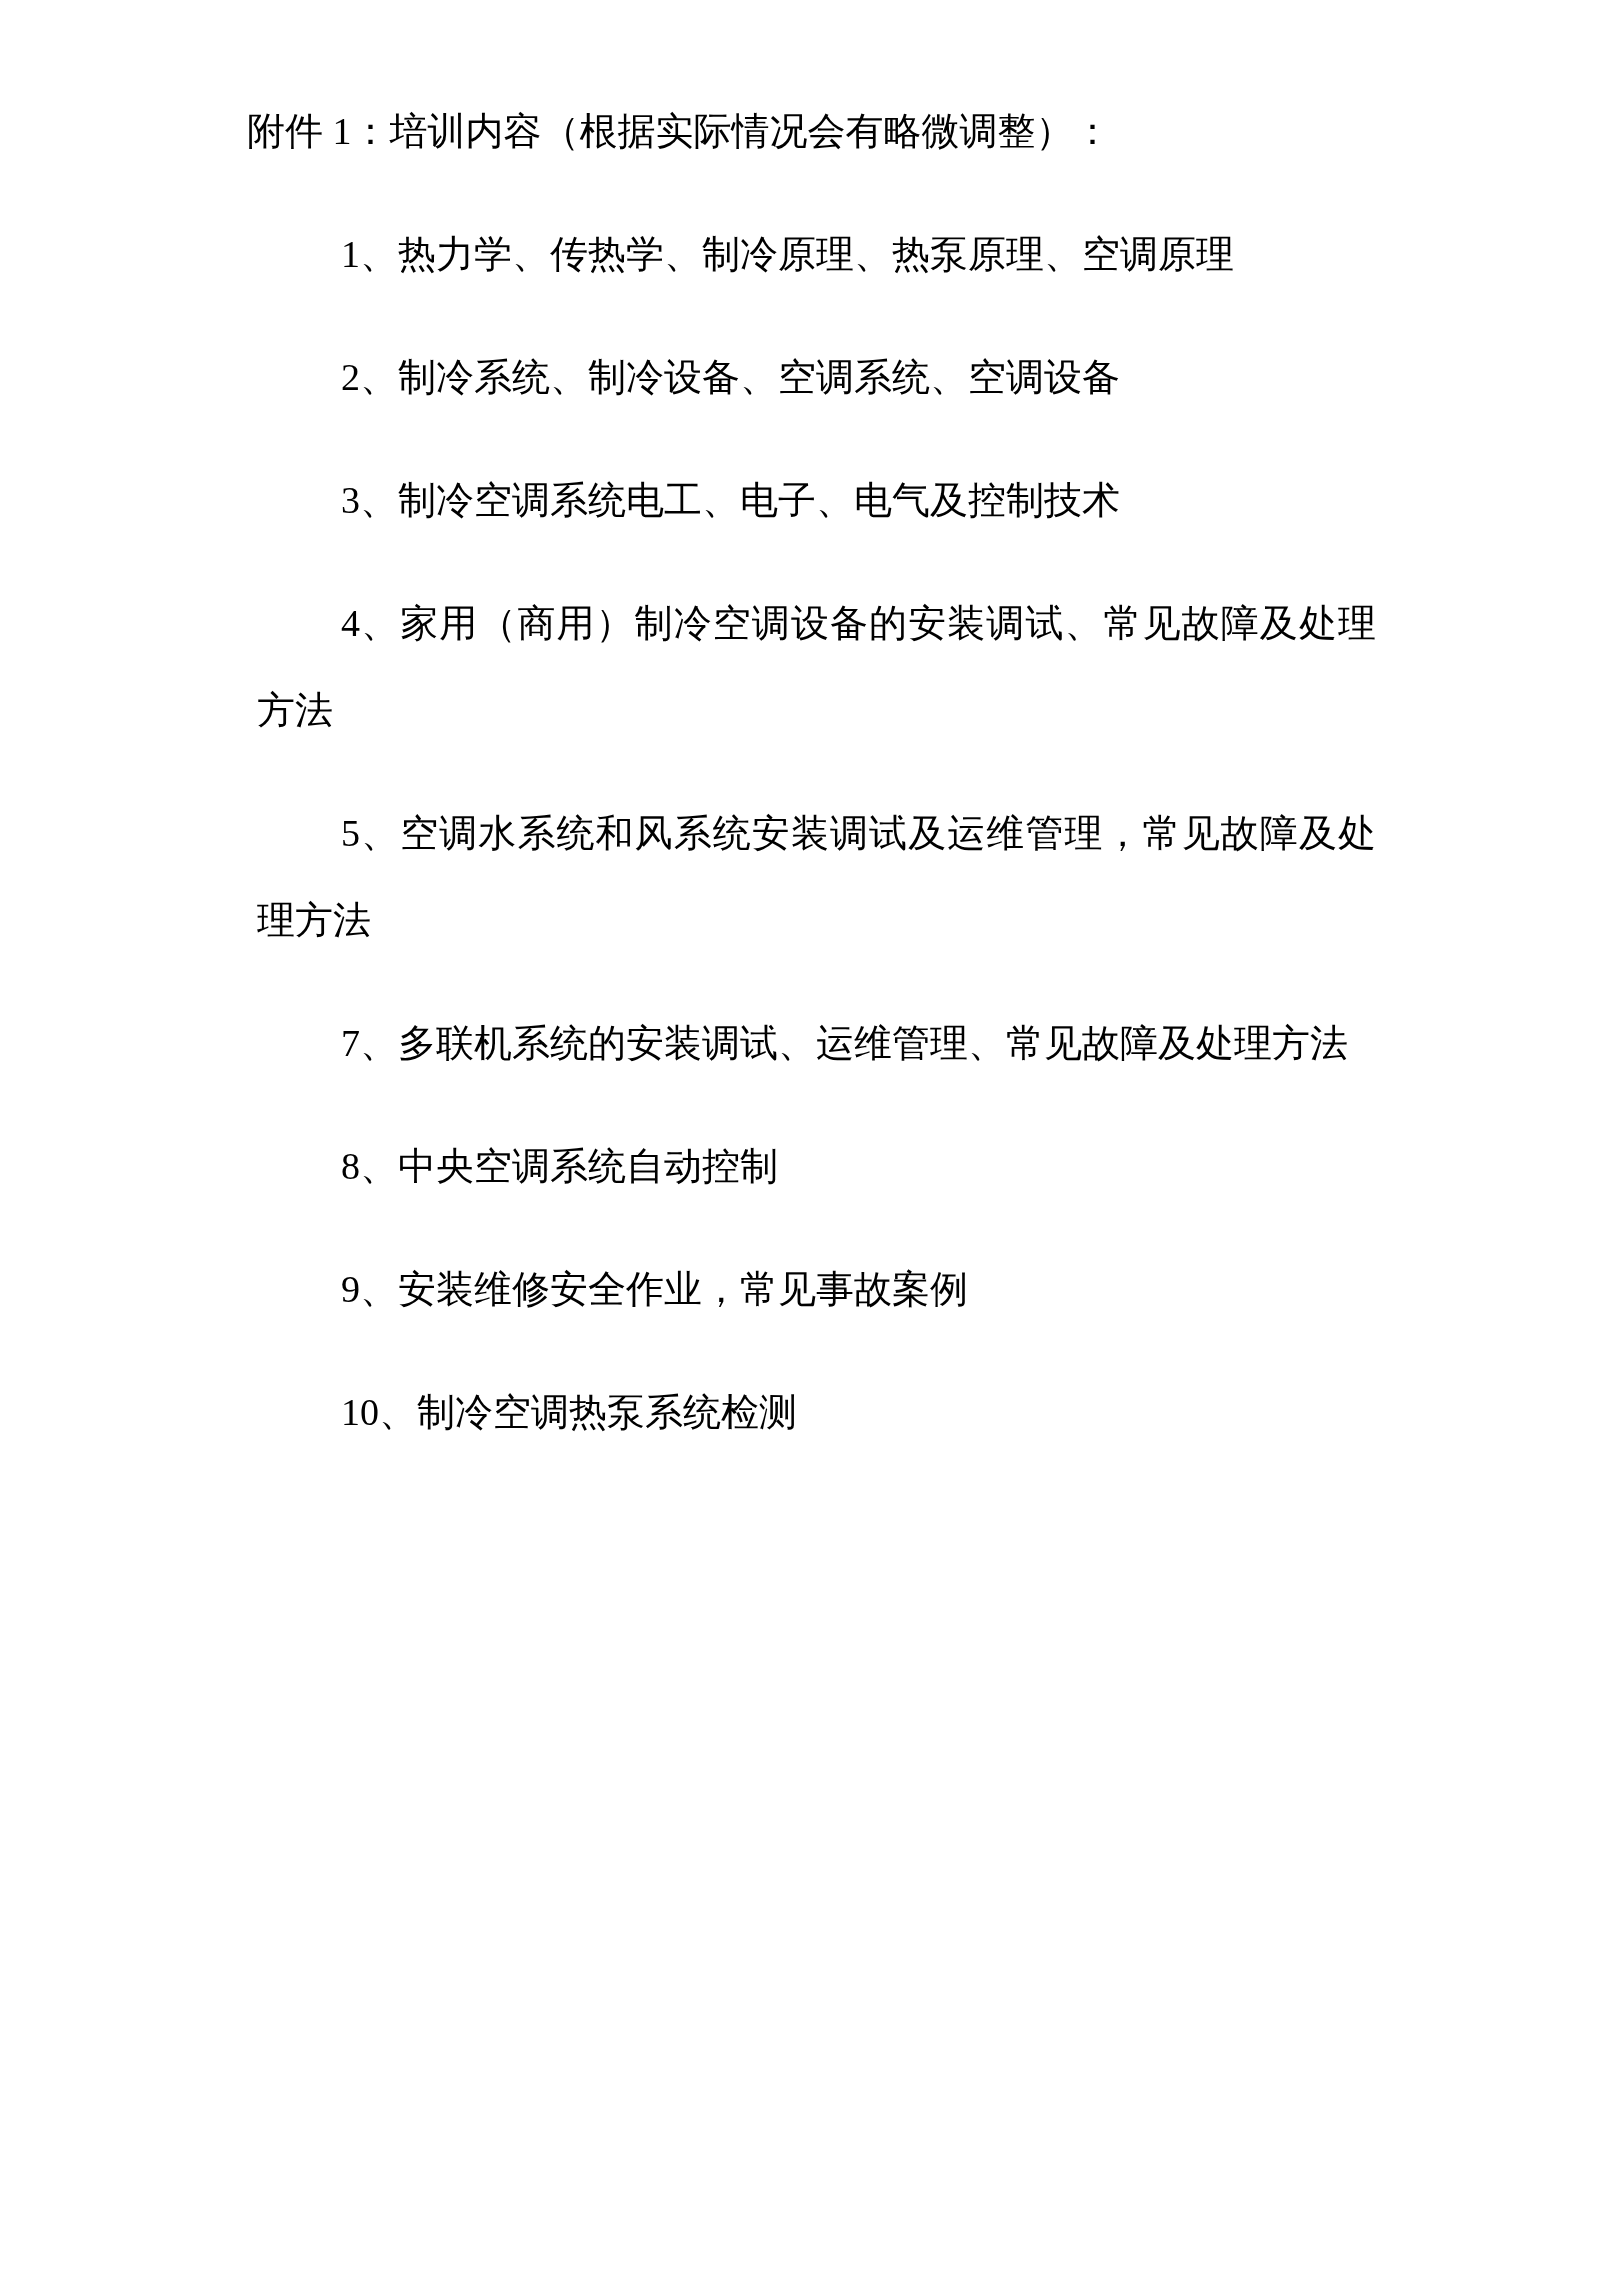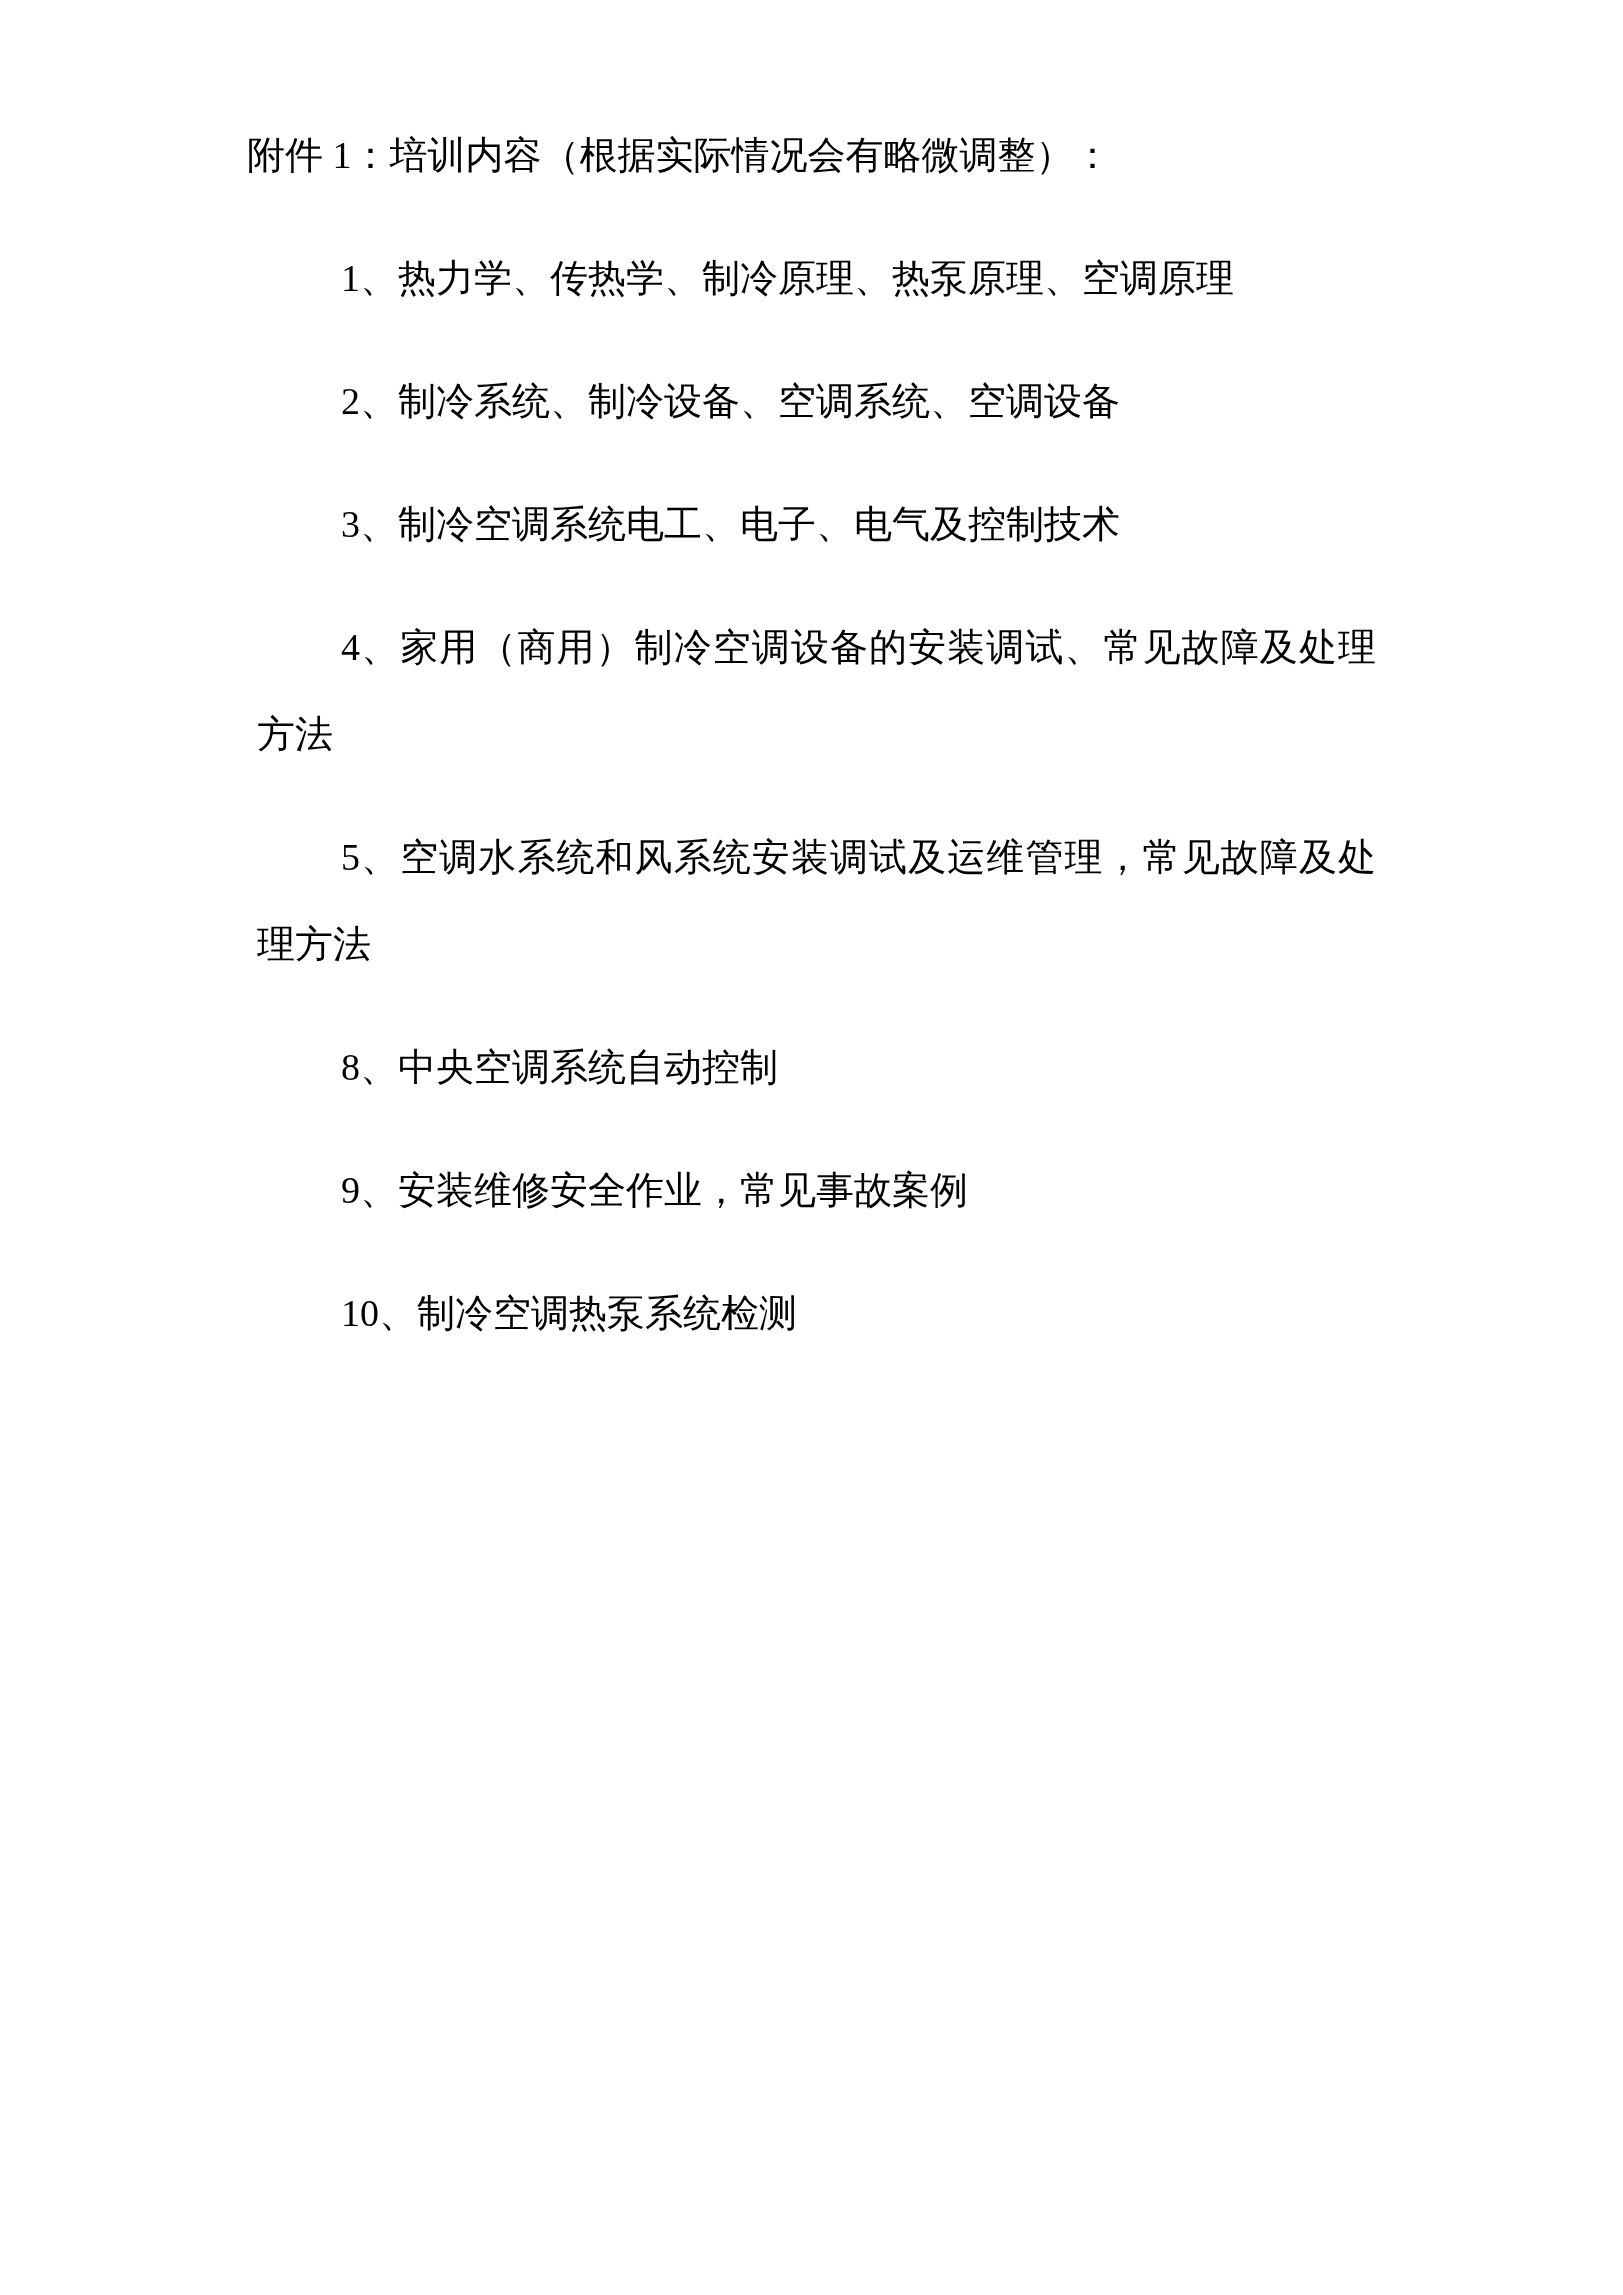--- a/index.html
+++ b/index.html
@@ -6,21 +6,21 @@
   body {
     width: 1623px;
     height: 2295px;
     background: #ffffff;
     font-family: "Liberation Serif", "DejaVu Serif", serif;
   }
   .page {
     box-sizing: border-box;
     width: 1623px;
     height: 2295px;
-    padding: 112px 247px 65px 247px;
+    padding: 88px 247px 65px 247px;
     background: #ffffff;
     color: #000000;
     font-size: 38px;
     line-height: 87px;
     overflow: hidden;
   }
   .doc-title {
     margin: 0 0 36px 0;
     font-weight: normal;
     font-size: 38px;
@@ -40,17 +40,18 @@
 <body>
 
 <div class="page">
   <h1 class="doc-title">附件 1：培训内容（根据实际情况会有略微调整）：</h1>
 
   <p class="doc-para">1、热力学、传热学、制冷原理、热泵原理、空调原理</p>
   <p class="doc-para">2、制冷系统、制冷设备、空调系统、空调设备</p>
   <p class="doc-para">3、制冷空调系统电工、电子、电气及控制技术</p>
   <p class="doc-para">4、家用（商用）制冷空调设备的安装调试、常见故障及处理方法</p>
   <p class="doc-para">5、空调水系统和风系统安装调试及运维管理，常见故障及处理方法</p>
+  <p class="doc-para">7、多联机系统的安装调试、运维管理、常见故障及处理方法</p>
   <p class="doc-para">8、中央空调系统自动控制</p>
   <p class="doc-para">9、安装维修安全作业，常见事故案例</p>
   <p class="doc-para">10、制冷空调热泵系统检测</p>
 </div>
 
 
 </body></html>

